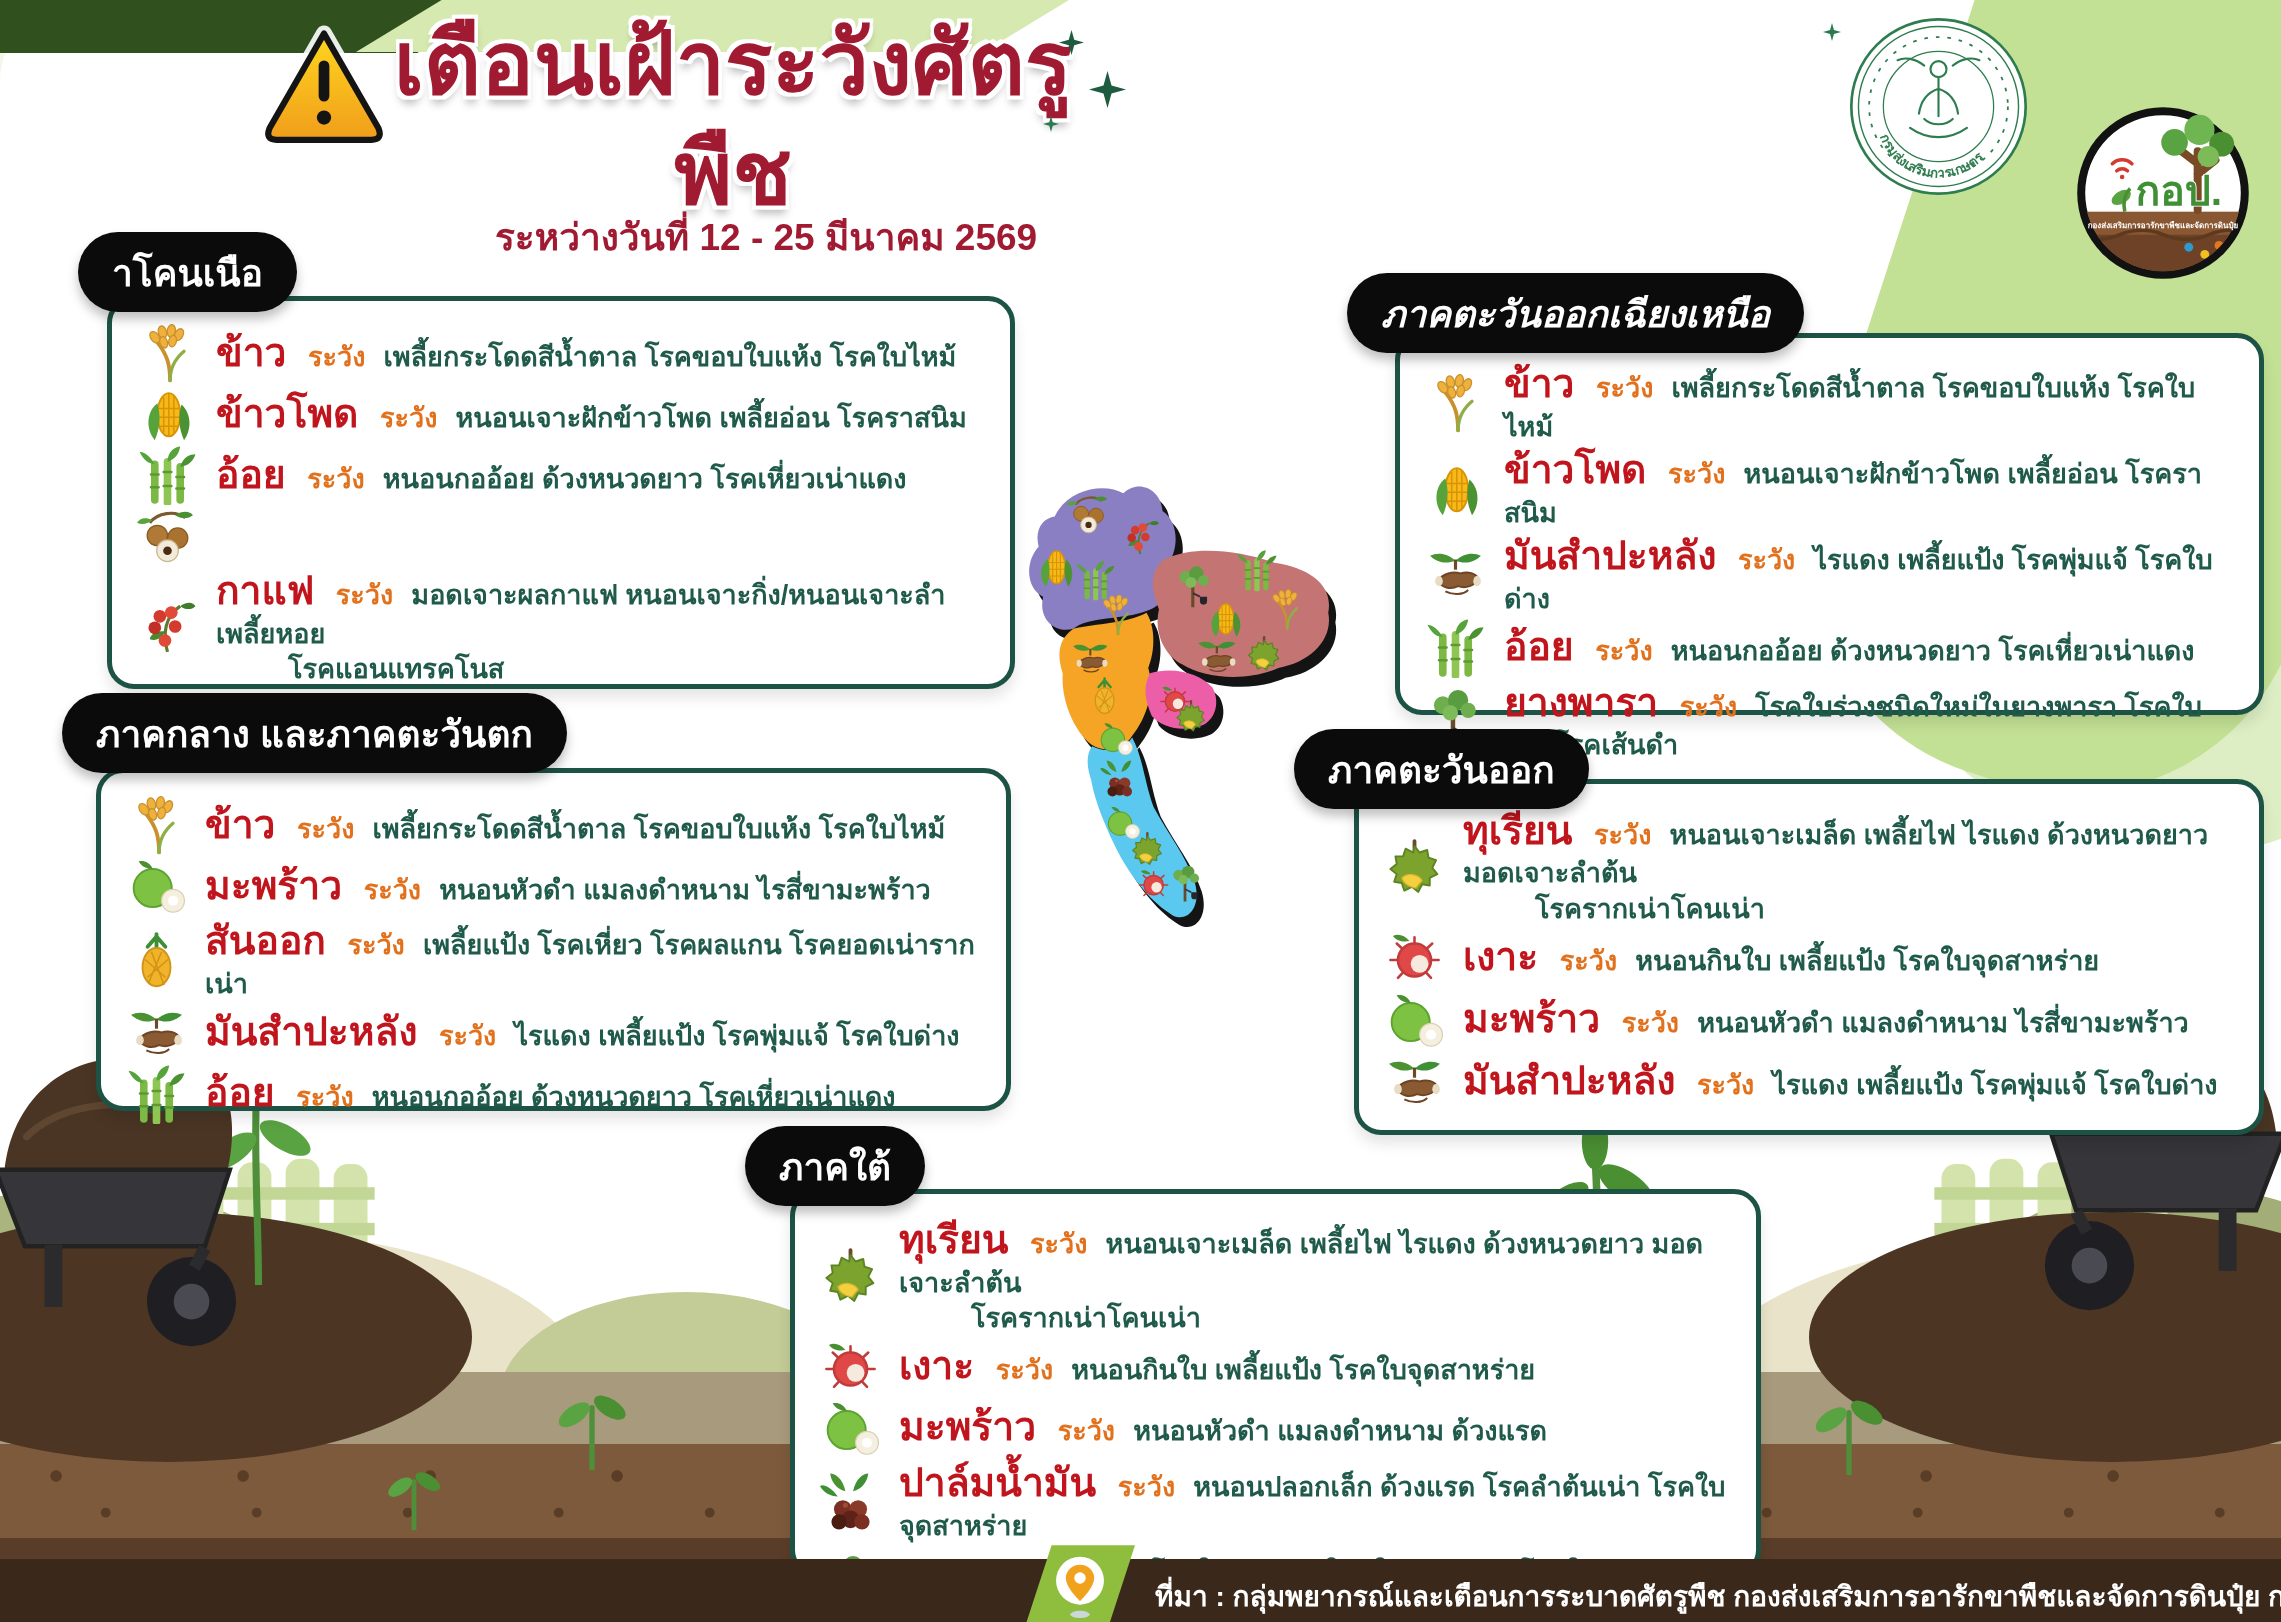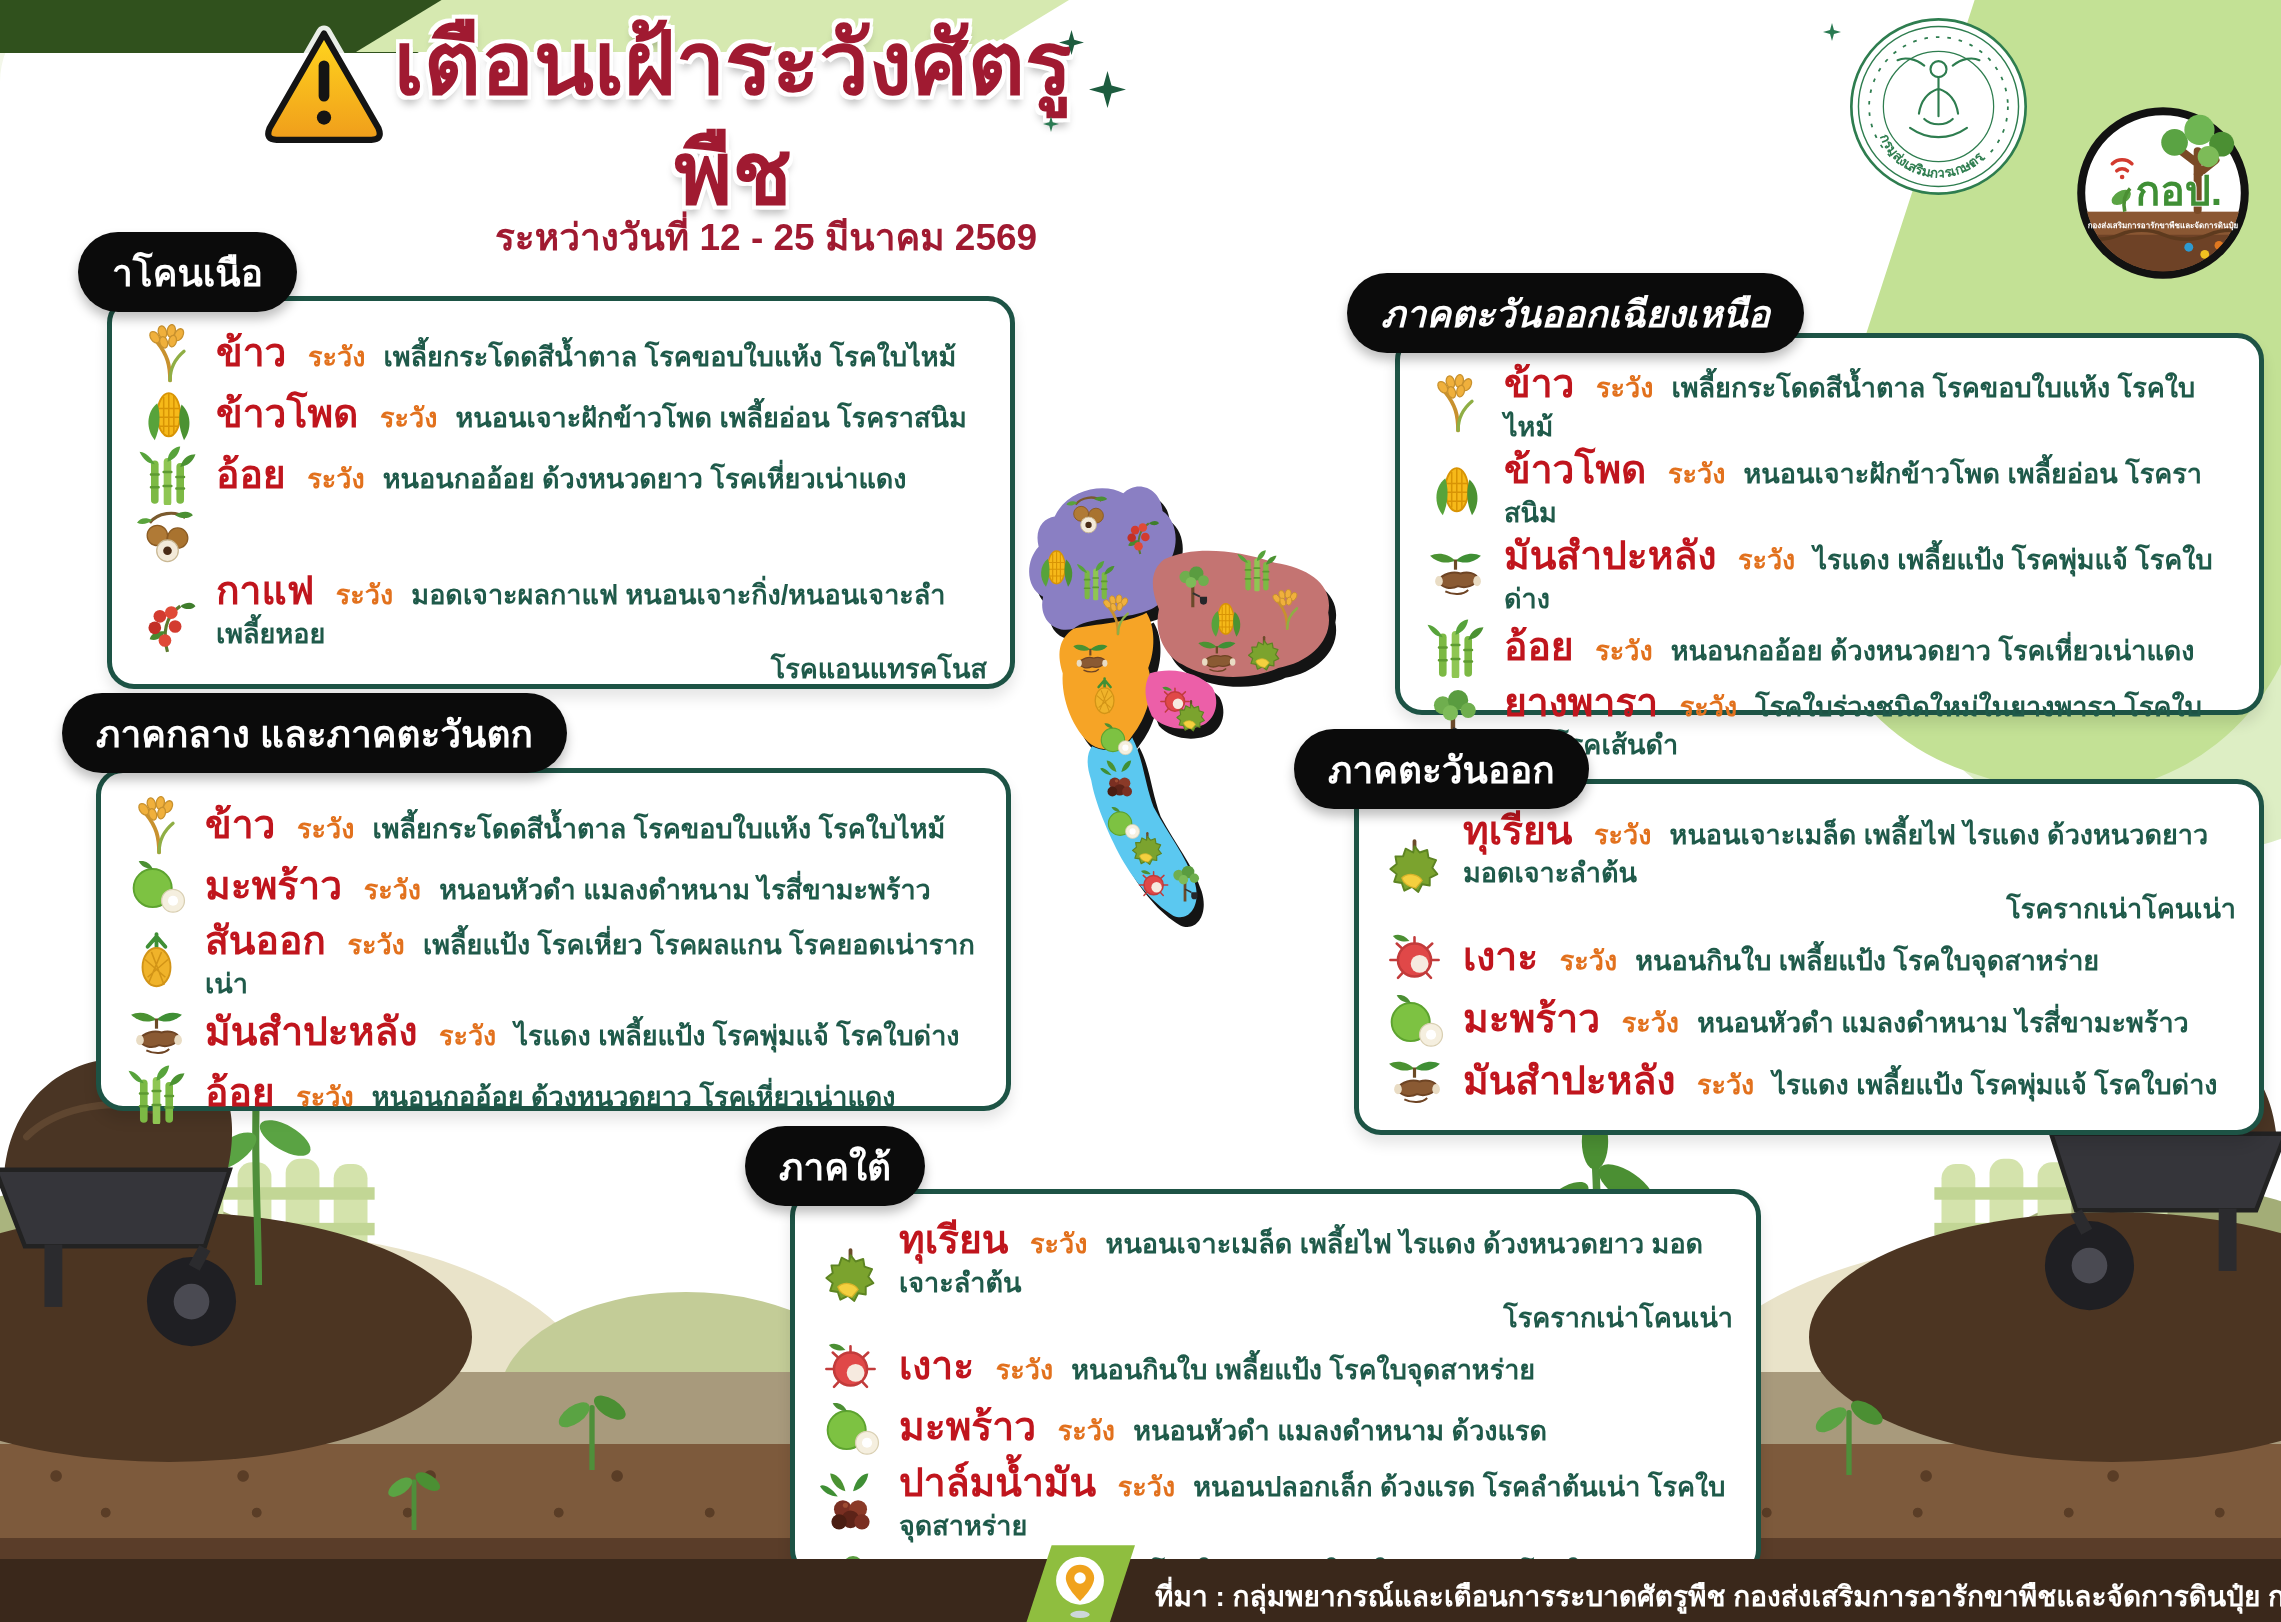--- a/index.html
+++ b/index.html
@@ -27,21 +27,21 @@
   
   .panel{position:absolute;background:#fff;border:5.3px solid var(--c-panel_border,#1d5345);border-radius:27px;z-index:4;box-shadow:0 9px 14.3px rgba(0,0,0,.10);}
   .panel-label{position:absolute;background:var(--c-label_bg,#0b0b0b);color:#fff;border-radius:41px;padding:10.7px 34px;font-size:37px;font-weight:800;white-space:nowrap;z-index:5;box-shadow:0 7.1px 10.7px rgba(0,0,0,.25);}
   .rows{position:absolute;inset:0;padding:21.4px 23px 18px 25px;display:flex;flex-direction:column;justify-content:space-around;box-sizing:border-box;}
   .crop-row{display:flex;align-items:center;gap:18px;}
   .crop-icon{flex:0 0 61px;display:flex;align-items:center;justify-content:center;}
   .crop-icon svg{width:61px;height:61px;}
   .crop-text{font-size:27px;font-weight:600;color:var(--c-pest_text,#1f5a4a);line-height:1.3;}
   .crop-name{color:var(--c-crop_name,#c0151d);font-weight:700;font-size:39px;margin-right:10.7px;}
   .warn{color:var(--c-warn,#e2711d);font-weight:700;margin-right:10.7px;}
-  .pests2{margin-left:72px;text-align:right;}
+  .pests2{margin-left:72px;}
   #panel-north .panel{left:107px;top:296px;width:898px;height:383px;}
   #panel-north .panel-label{left:78px;top:232px;}
   #panel-ne .panel{left:1395px;top:333px;width:859px;height:372px;}
   #panel-ne .panel-label{left:1347px;top:273px;font-style:italic;}
   #panel-central .panel{left:96px;top:768px;width:905px;height:333px;}
   #panel-central .panel-label{left:62px;top:693px;}
   #panel-east .panel{left:1354px;top:779px;width:900px;height:346px;}
   #panel-east .panel-label{left:1294px;top:729px;}
   #panel-south .panel{left:790px;top:1189px;width:961px;height:378px;}
   #panel-south .panel-label{left:745px;top:1126px;}

